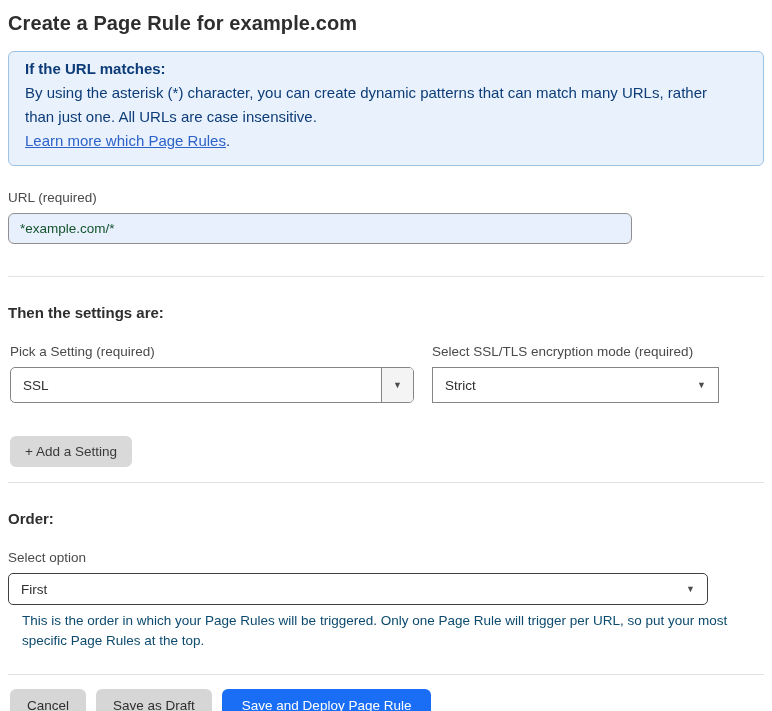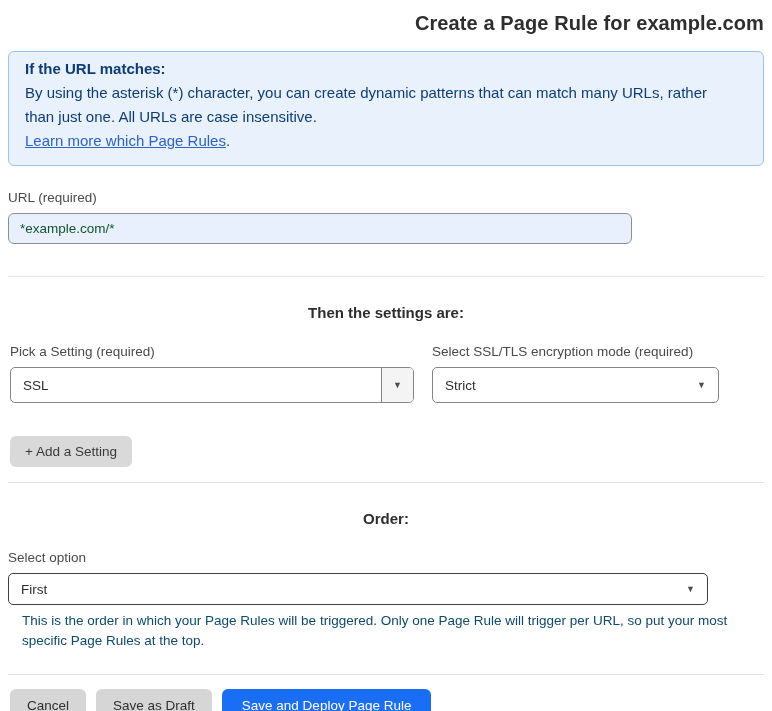--- a/index.html
+++ b/index.html
@@ -12,21 +12,20 @@
     overflow: hidden;
   }
   .page { padding: 8px 8px 0 8px; }
 
   .page-title {
     font-size: 20px;
     font-weight: 700;
     color: #2e2e2e;
     letter-spacing: 0.1px;
     margin: 4px 0 16px 0;
-    text-align: right;
   }
 
   
   .info-box {
     background: #e9f2fc;
     border: 1px solid #9cc3e5;
     border-radius: 6px;
     padding: 5px 16px 12px 16px;
     color: #0d3c78;
     font-size: 15px;
@@ -75,21 +74,20 @@
   }
   .divider-1 { margin-top: 32px; }
   .divider-2 { margin-top: 15px; }
   .divider-3 { margin-top: 23px; }
 
   .section-heading {
     font-size: 15px;
     font-weight: 700;
     color: #2e2e2e;
     margin-top: 27px;
-    text-align: center;
   }
 
   .settings-row {
     display: flex;
     gap: 18px;
     margin-top: 23px;
     margin-left: 2px;
   }
 
   
@@ -122,21 +120,21 @@
   }
 
   
   .dropdown-simple {
     display: flex;
     align-items: center;
     justify-content: space-between;
     width: 287px;
     height: 36px;
     border: 1px solid #858585;
-    border-radius: 5px;
+    border-radius: 0;
     background: #ffffff;
     padding: 0 12px;
     font-size: 13.5px;
     color: #2f2f2f;
     cursor: pointer;
   }
 
   .caret {
     font-size: 9px;
     color: #4d4d4d;

